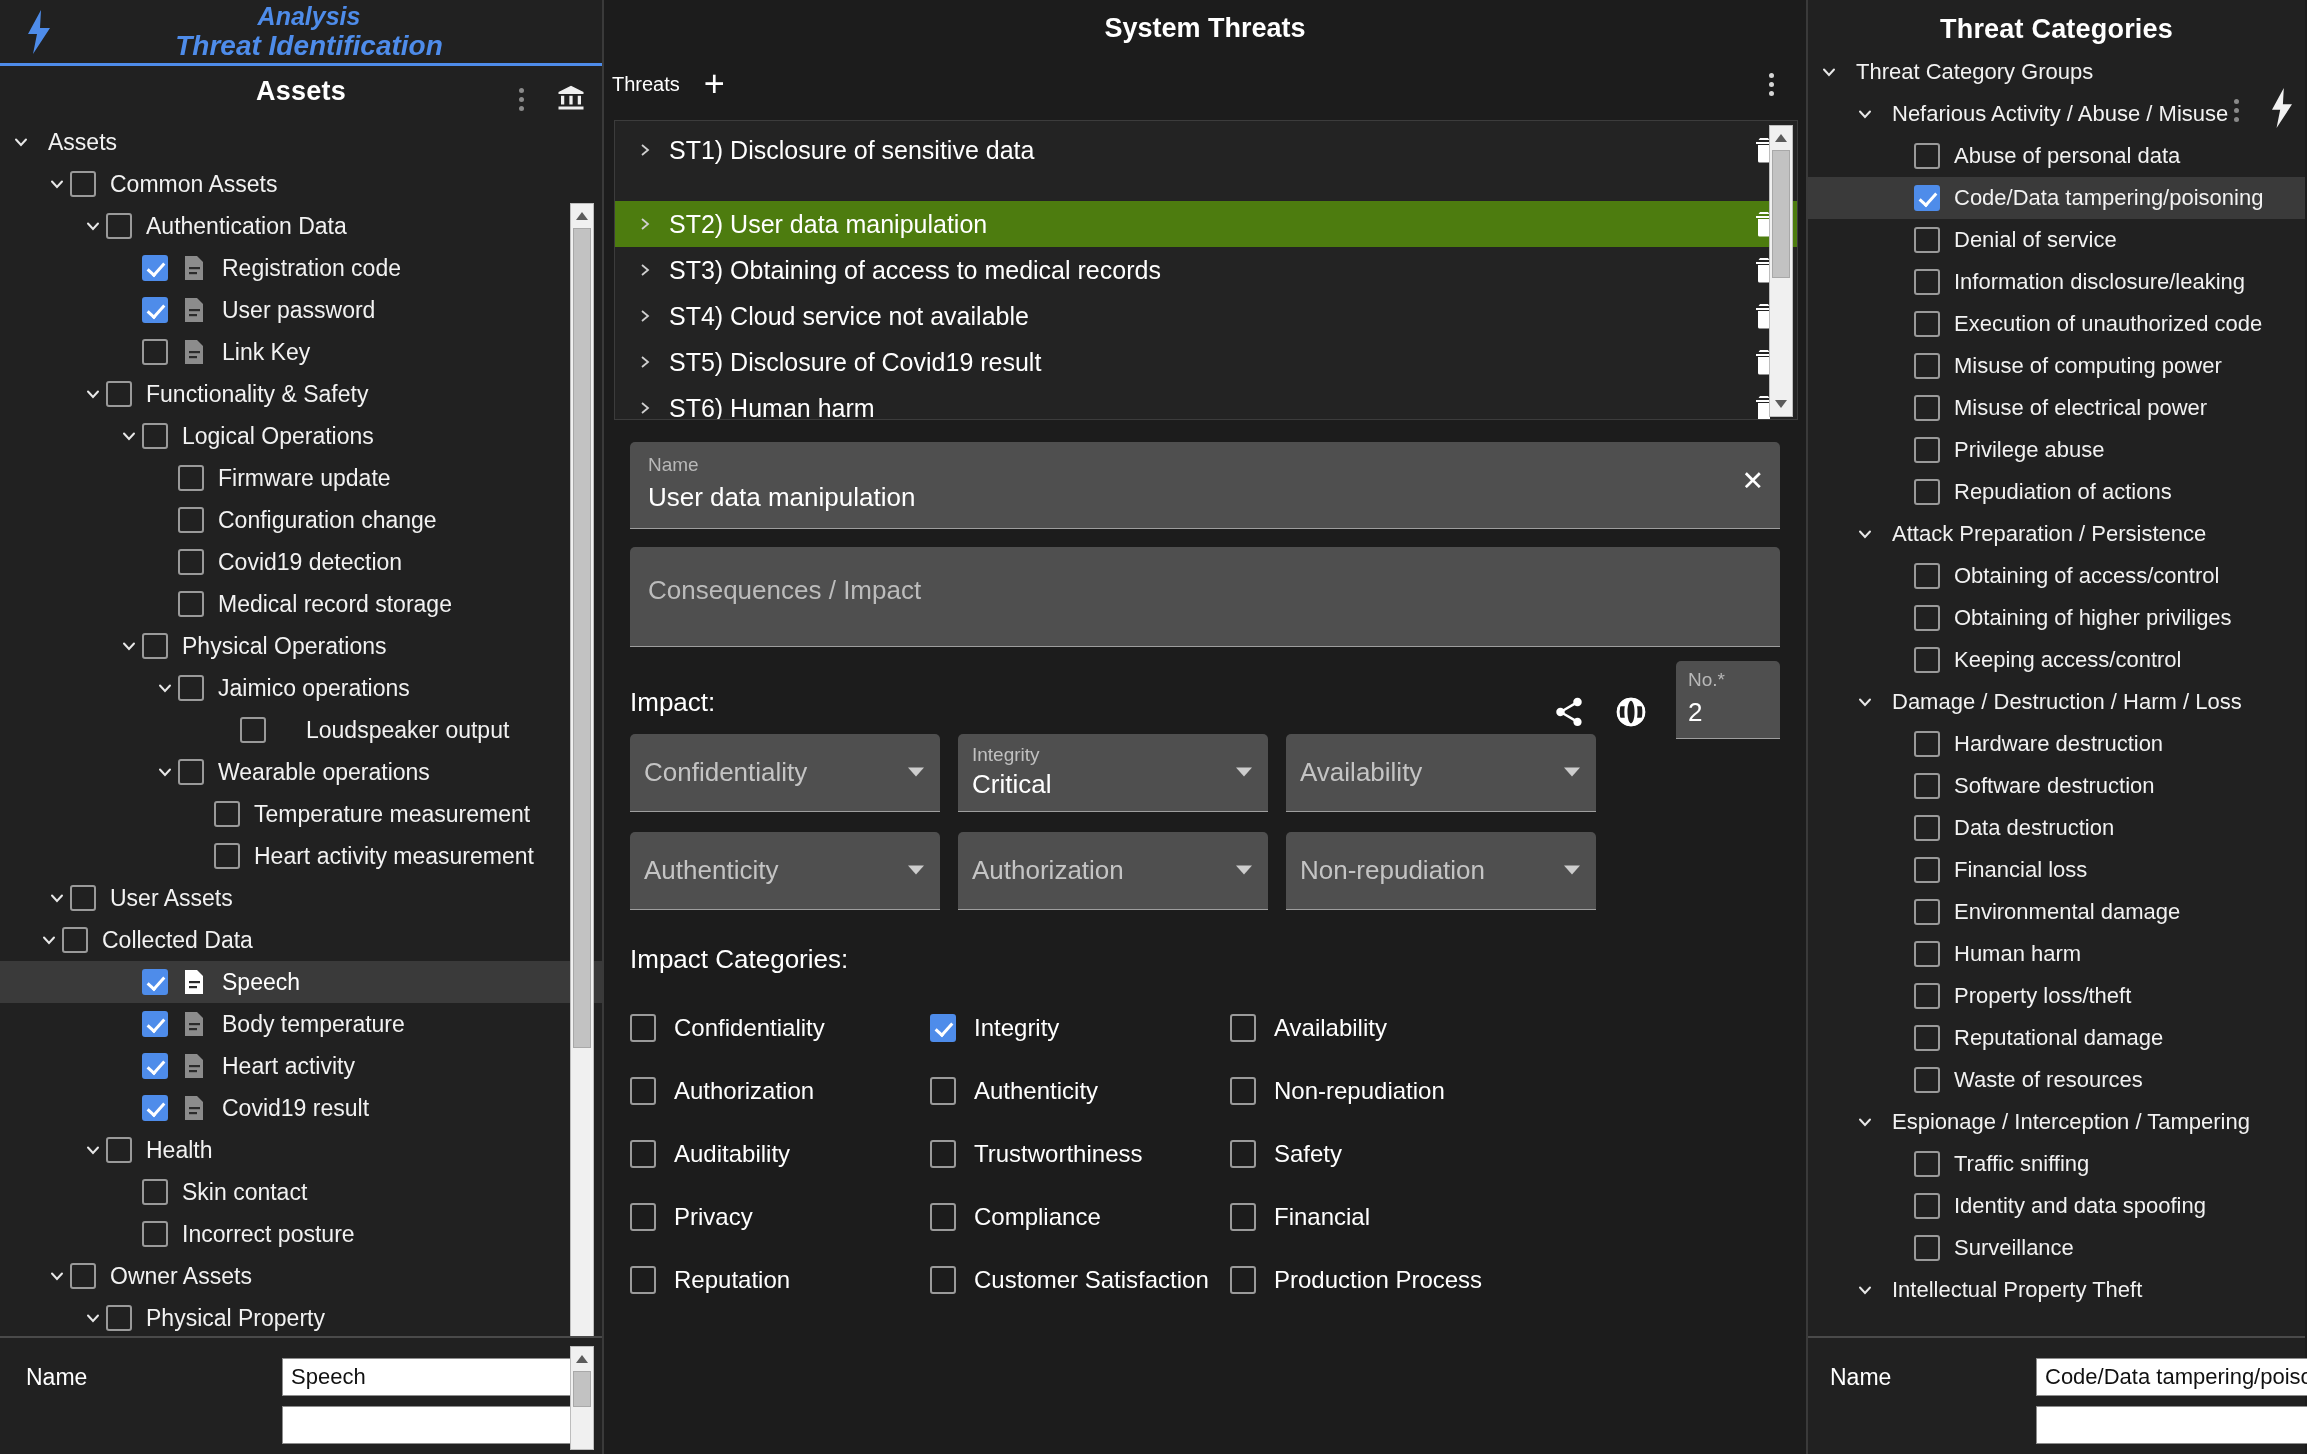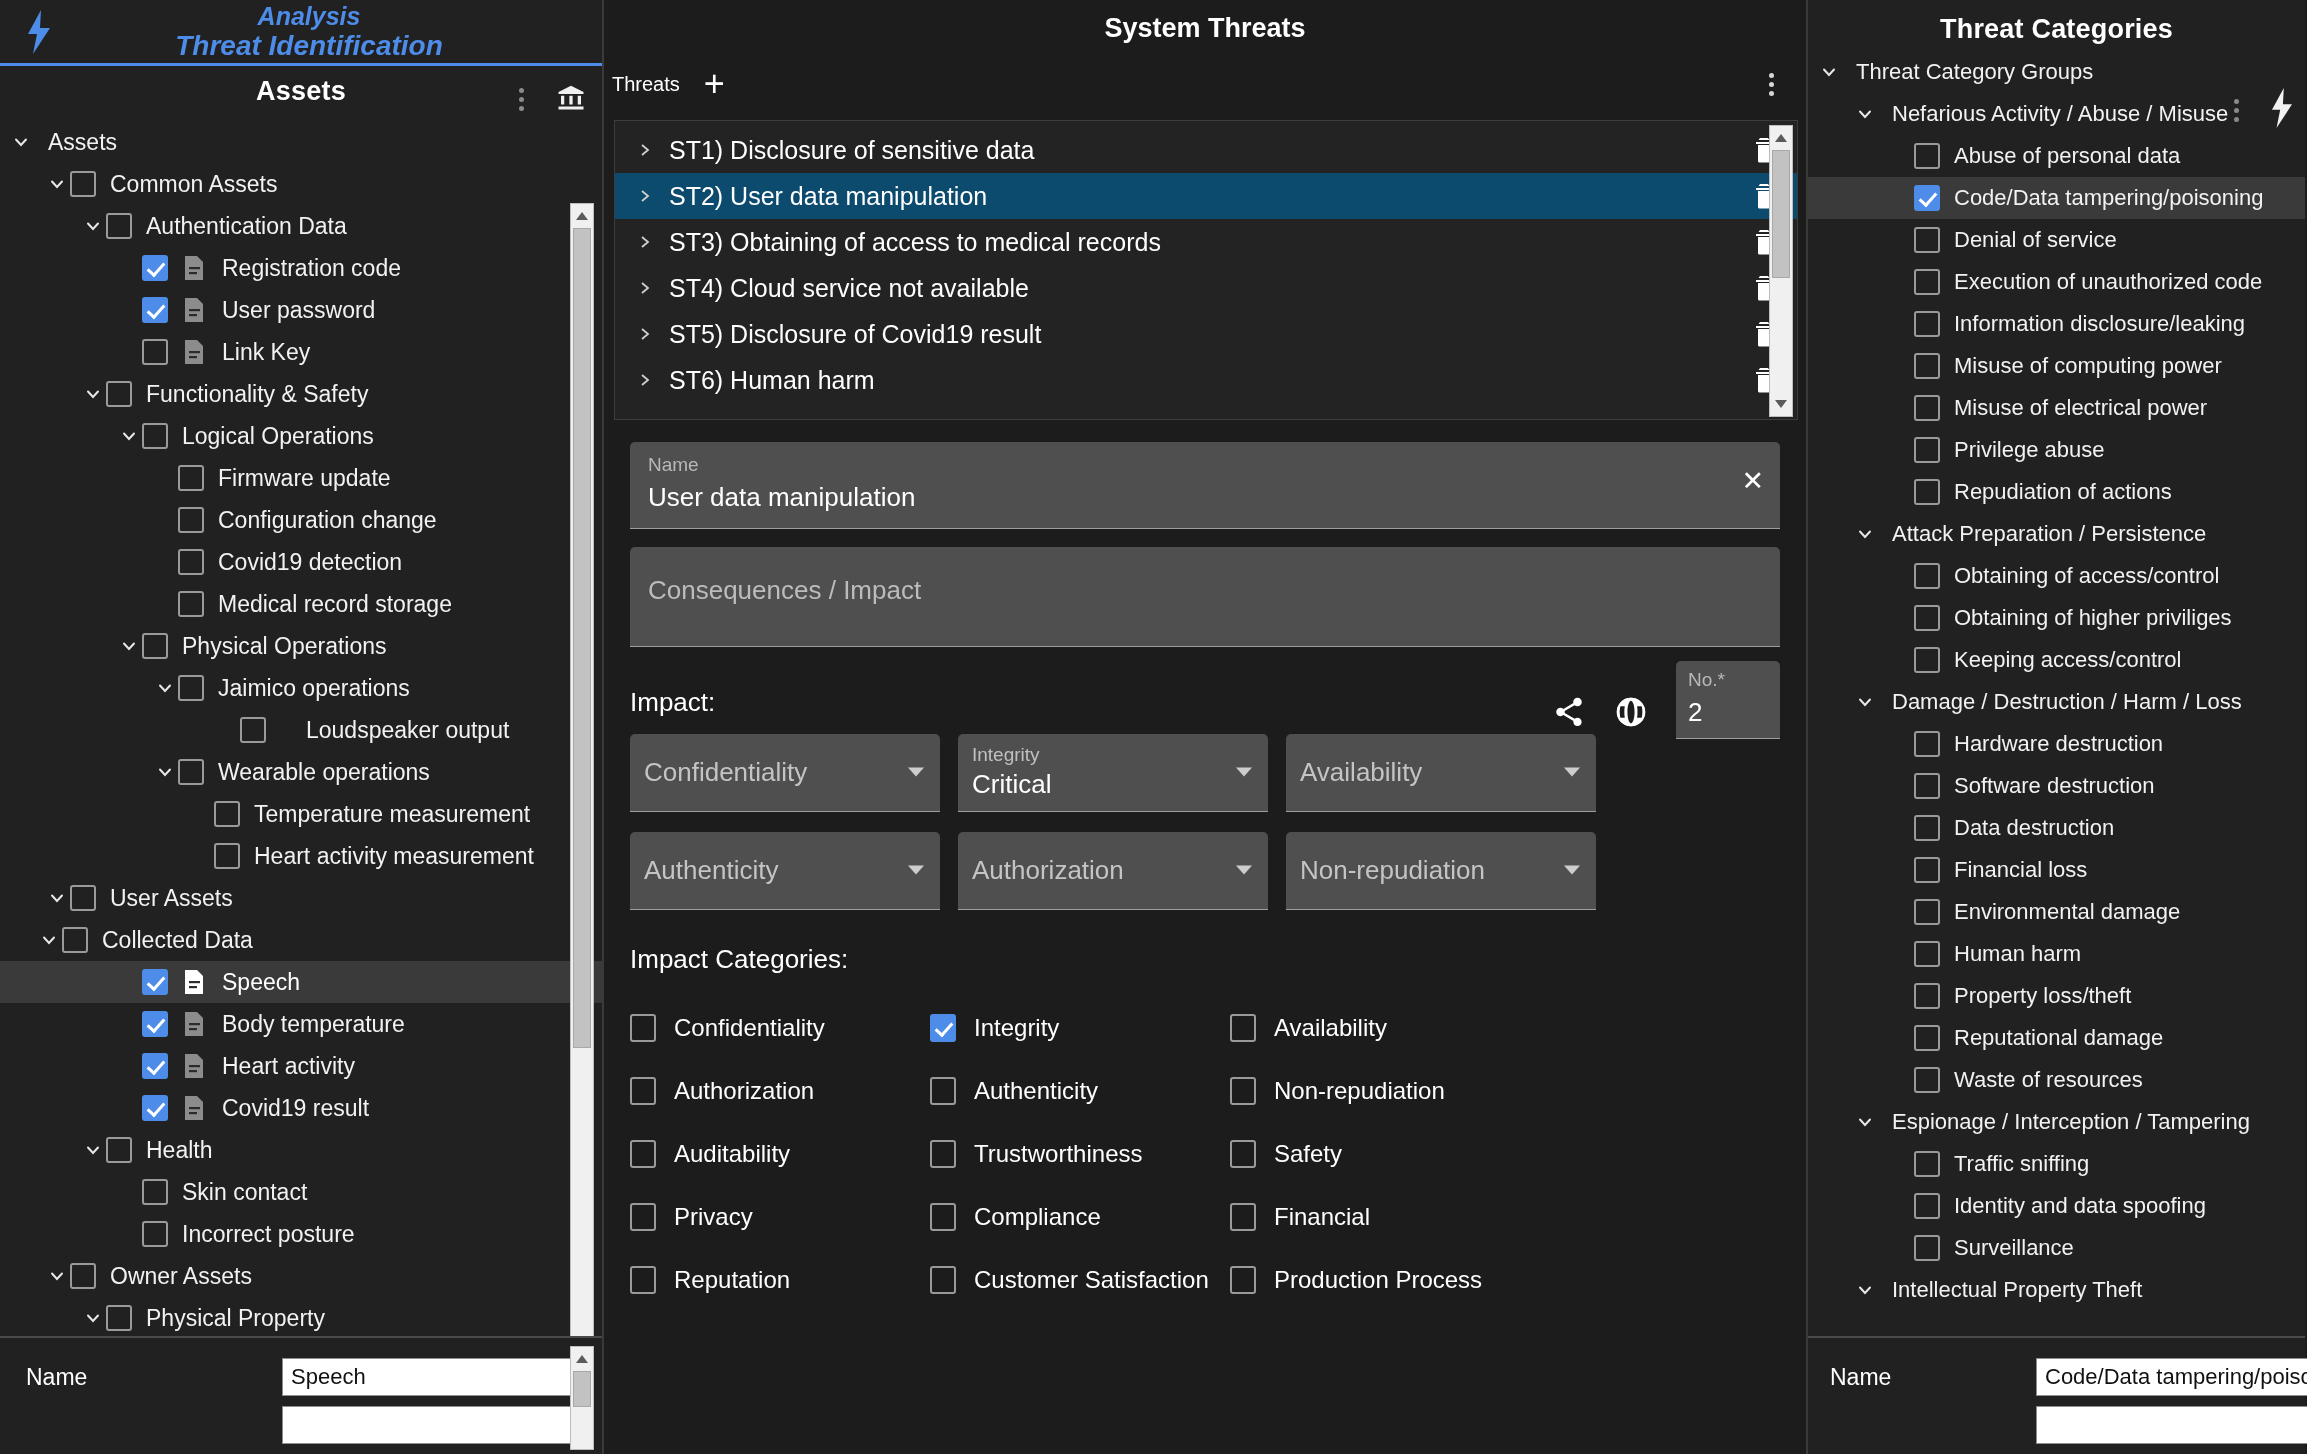--- a/index.html
+++ b/index.html
@@ -254,21 +254,21 @@
   }
   .threat-rows { padding-top: 6px; }
   .threat-row {
     display: flex;
     align-items: center;
     height: 46px;
     padding: 0 18px 0 24px;
     font-size: 25px;
     cursor: pointer;
   }
-  .threat-row.selected { background: #0c4a6e; }
+  .threat-row.selected { background: #4d7c0f; margin-top: 28px; }
   .threat-arrow {
     width: 24px; flex: 0 0 24px;
     display: flex; align-items: center;
     color: #cfcfcf;
   }
   .threat-name { flex: 1; color: #ffffff; padding-left: 6px; }
   .trash { width: 30px; flex: 0 0 30px; display: flex; align-items: center; justify-content: center; cursor: pointer; }
   .threats-sb { top: 4px; right: 4px; height: 292px; }
 
   .detail {
@@ -1121,30 +1121,30 @@
             <span class="cbox"></span>
             <span class="tlabel">Denial of service</span>
           </div>
           <div class="rrow" style="padding-left: 80px;">
             <span class="chev blank">
               <svg width="16" height="16" viewBox="0 0 16 16">
                 <path d="M3 5.5 L8 11 L13 5.5" stroke="#e8e8e8" stroke-width="2" fill="none" stroke-linecap="round"></path>
               </svg>
             </span>
             <span class="cbox"></span>
+            <span class="tlabel">Information disclosure/leaking</span>
+          </div>
+          <div class="rrow" style="padding-left: 80px;">
+            <span class="chev blank">
+              <svg width="16" height="16" viewBox="0 0 16 16">
+                <path d="M3 5.5 L8 11 L13 5.5" stroke="#e8e8e8" stroke-width="2" fill="none" stroke-linecap="round"></path>
+              </svg>
+            </span>
+            <span class="cbox"></span>
             <span class="tlabel">Execution of unauthorized code</span>
-          </div>
-          <div class="rrow" style="padding-left: 80px;">
-            <span class="chev blank">
-              <svg width="16" height="16" viewBox="0 0 16 16">
-                <path d="M3 5.5 L8 11 L13 5.5" stroke="#e8e8e8" stroke-width="2" fill="none" stroke-linecap="round"></path>
-              </svg>
-            </span>
-            <span class="cbox"></span>
-            <span class="tlabel">Information disclosure/leaking</span>
           </div>
           <div class="rrow" style="padding-left: 80px;">
             <span class="chev blank">
               <svg width="16" height="16" viewBox="0 0 16 16">
                 <path d="M3 5.5 L8 11 L13 5.5" stroke="#e8e8e8" stroke-width="2" fill="none" stroke-linecap="round"></path>
               </svg>
             </span>
             <span class="cbox"></span>
             <span class="tlabel">Misuse of computing power</span>
           </div>

